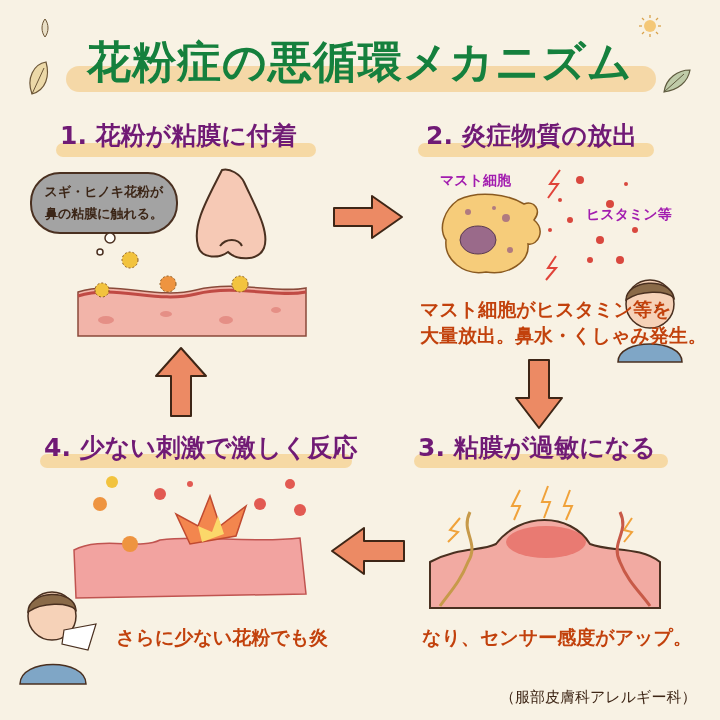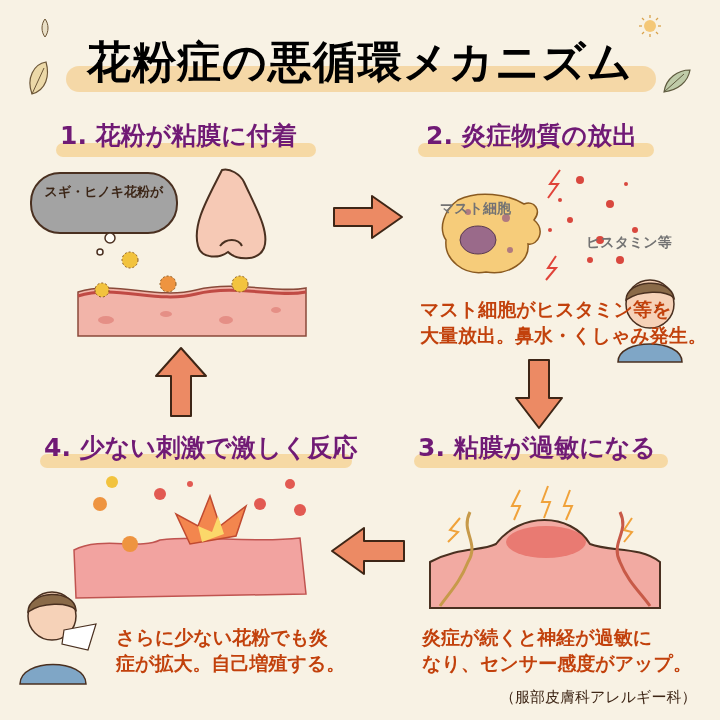--- a/index.html
+++ b/index.html
@@ -7,33 +7,33 @@
   body {
     background: #f8f2e4;
     font-family: "DejaVu Sans", "Liberation Sans", sans-serif;
     color: #3b2516;
     position: relative;
   }
   .abs { position: absolute; }
   .title {
     left: 78px; top: 32px; width: 564px; height: 64px;
     text-align: center; font-size: 44px; font-weight: bold; letter-spacing: 1px;
-    color: #000000; line-height: 60px; z-index: 2;
+    color: #15803d; line-height: 60px; z-index: 2;
   }
   .title-hl {
     left: 66px; top: 66px; width: 590px; height: 26px;
     background: #f5d39c; border-radius: 14px; opacity: .85; z-index: 1;
   }
   .step-title {
     font-size: 25px; font-weight: bold; color: #701a75; line-height: 32px; z-index: 2;
     white-space: nowrap;
   }
   .step-hl { height: 14px; background: #f6d9a4; border-radius: 8px; z-index: 1; }
   .body-text { font-size: 19px; font-weight: bold; line-height: 26px; color: #c2410c; z-index: 3; white-space: nowrap; }
-  .small-label { font-size: 14px; font-weight: bold; color: #737373; z-index: 3; white-space: nowrap; margin-top: 28px; }
+  .small-label { font-size: 14px; font-weight: bold; color: #a21caf; z-index: 3; white-space: nowrap; }
   .bubble {
     left: 30px; top: 172px; width: 148px; height: 62px;
     background: #a3a3a3; border: 2px solid #4a3020; border-radius: 30px;
     padding: 7px 10px; font-size: 13px; line-height: 22px; font-weight: bold; text-align: center;
   }
   svg { position: absolute; overflow: visible; }
   .credit { font-size: 15px; color: #3e2616; white-space: nowrap; }
 </style>
 </head>
 <body>
@@ -64,20 +64,21 @@
 </svg>
 
 <div class="abs title-hl"></div>
 <div class="abs title">花粉症の悪循環メカニズム</div>
 
 <div class="abs step-hl" style="left:56px;top:143px;width:260px;"></div>
 <div class="abs step-title" style="left:60px;top:120px;">1. 花粉が粘膜に付着</div>
 
 <div class="abs bubble">
   <div>スギ・ヒノキ花粉が</div>
+  <div>鼻の粘膜に触れる。</div>
 </div>
 <svg style="left:92px;top:232px" width="30" height="30" viewBox="0 0 30 30">
   <circle cx="18" cy="6" r="5" fill="#fffdf7" stroke="#4a3020" stroke-width="1.5"></circle>
   <circle cx="8" cy="20" r="3" fill="#fffdf7" stroke="#4a3020" stroke-width="1.5"></circle>
 </svg>
 
 <svg style="left:186px;top:168px" width="90" height="100" viewBox="0 0 90 100">
   <path d="M36 2 C22 30 6 56 12 78 C16 92 34 90 42 84 C50 92 72 94 78 80 C84 64 70 40 58 14 C54 6 44 0 36 2 Z" fill="#f6c9b5" stroke="#4a3020" stroke-width="2"></path>
   <path d="M34 78 C40 70 52 70 56 78" stroke="#4a3020" stroke-width="2" fill="none"></path>
 </svg>
@@ -171,21 +172,20 @@
     <path d="M40 36 L30 48 L38 50 L28 60"></path>
       <path d="M212 36 L204 48 L212 50 L204 60"></path>
   </g>
   <path d="M10 80 C40 64 60 70 76 62 C100 30 150 30 170 62 C190 70 220 64 240 80 L240 126 L10 126 Z" fill="#f2aaa2" stroke="#4a3020" stroke-width="2"></path>
   <ellipse cx="126" cy="60" rx="40" ry="16" fill="#e25a52" opacity=".6"></ellipse>
   <path d="M50 30 C40 50 60 60 48 80 C40 100 30 110 20 124" stroke="#c79a4a" stroke-width="3" fill="none"></path>
   <path d="M200 30 C210 50 190 60 200 80 C208 100 220 110 230 124" stroke="#c85a48" stroke-width="3" fill="none"></path>
 </svg>
 
 <div class="abs body-text" style="left:422px;top:624px;">
-  <div>炎症が続くと神経が過敏に</div>
   <div>なり、センサー感度がアップ。</div>
 </div>
 
 <svg style="left:330px;top:526px" width="76" height="50" viewBox="0 0 76 50">
   <path d="M74 15 L34 15 L34 2 L2 25 L34 48 L34 35 L74 35 Z" fill="#ec8a64" stroke="#3e2616" stroke-width="2" stroke-linejoin="round"></path>
 </svg>
 
 <div class="abs step-hl" style="left:40px;top:454px;width:312px;"></div>
 <div class="abs step-title" style="left:44px;top:432px;text-align:right;">4. 少ない刺激で激しく反応</div>
 
@@ -209,20 +209,19 @@
 
 <svg style="left:16px;top:580px" width="90" height="104" viewBox="0 0 90 104">
   <circle cx="36" cy="36" r="24" fill="#f6d2b8" stroke="#4a3020" stroke-width="1.5"></circle>
   <path d="M12 32 C12 10 58 8 60 30 C52 22 26 22 12 32 Z" fill="#8a6a48" stroke="#4a3020" stroke-width="1.5"></path>
   <path d="M4 104 C4 78 70 78 70 104 Z" fill="#7fa6c6" stroke="#4a3020" stroke-width="1.5"></path>
   <path d="M48 50 L80 44 L72 70 L46 64 Z" fill="#ffffff" stroke="#4a3020" stroke-width="1.2"></path>
 </svg>
 
 <div class="abs body-text" style="left:116px;top:624px;">
   <div>さらに少ない花粉でも炎</div>
-  <div>症が拡大。自己増殖する。</div>
 </div>
 
 <svg style="left:154px;top:346px" width="54" height="72" viewBox="0 0 54 72">
   <path d="M17 70 L37 70 L37 30 L52 30 L27 2 L2 30 L17 30 Z" fill="#ec8a64" stroke="#3e2616" stroke-width="2" stroke-linejoin="round"></path>
 </svg>
 
 <div class="abs credit" style="left:500px;top:688px;">（服部皮膚科アレルギー科）</div>
 
 </body></html>

